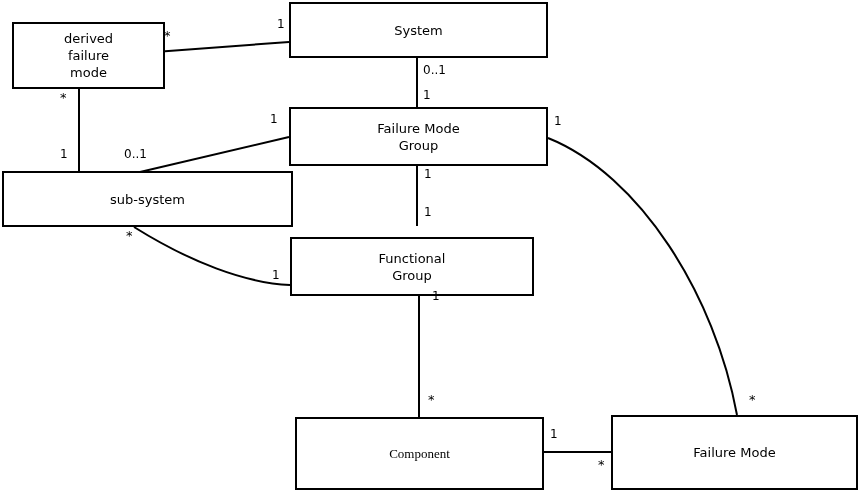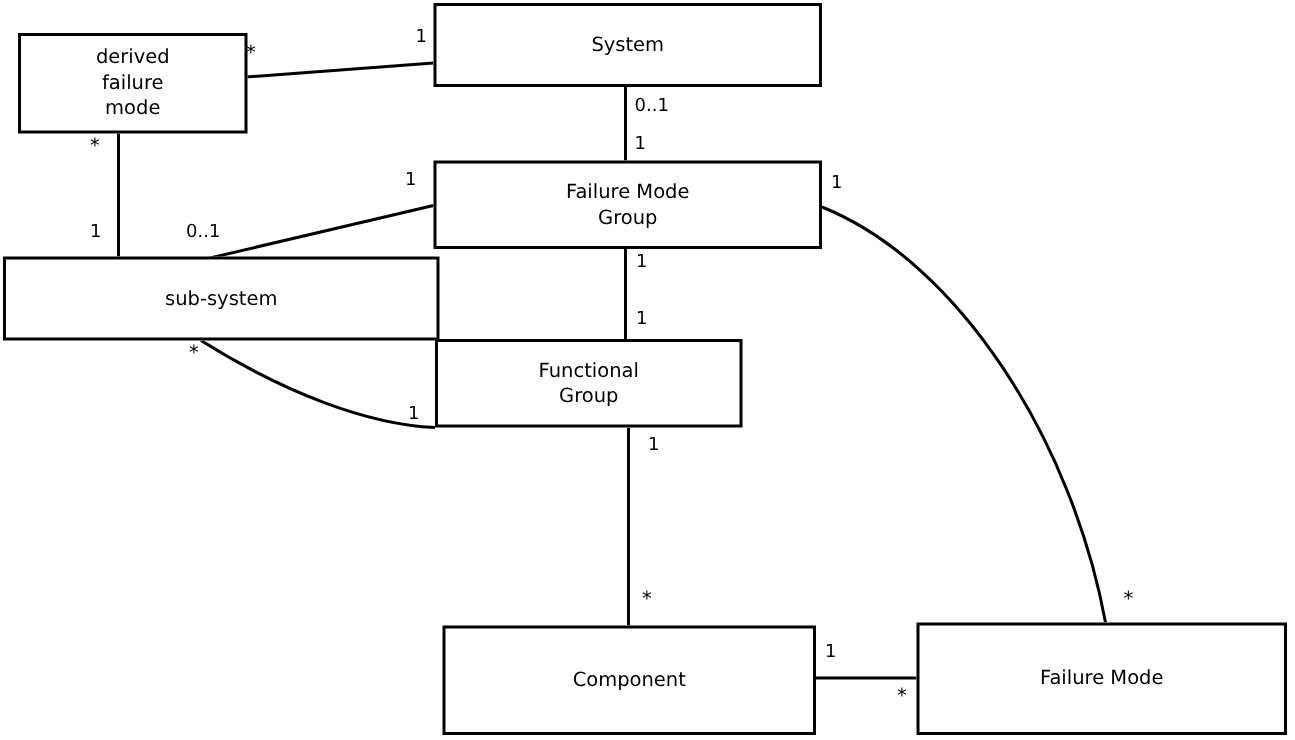--- a/index.html
+++ b/index.html
@@ -79,25 +79,25 @@
       <div class="uml-class" style="left: 289px; top: 2px; width: 259px; height: 56px;">
         <span class="cls-name">System</span>
       </div>
       <div class="uml-class" style="left: 289px; top: 107px; width: 259px; height: 59px;">
         <span class="cls-name">Failure Mode
 Group</span>
       </div>
       <div class="uml-class" style="left: 2px; top: 171px; width: 291px; height: 56px;">
         <span class="cls-name">sub-system</span>
       </div>
-      <div class="uml-class" style="left: 290px; top: 226px; width: 205px; height: 59px; text-align: center;">
+      <div class="uml-class" style="left: 290px; top: 237px; width: 244px; height: 59px; text-align: center;">
         <span class="cls-name">Functional
 Group</span>
       </div>
-      <div class="uml-class" style="left: 295px; top: 417px; width: 249px; height: 73px;">
+      <div class="uml-class" style="left: 295px; top: 417px; width: 249px; height: 73px; font-family: Liberation Serif, serif;">
         <span class="cls-name">Component</span>
       </div>
       <div class="uml-class" style="left: 611px; top: 415px; width: 247px; height: 75px;">
         <span class="cls-name">Failure Mode</span>
       </div>
     </div>
   <div id="label-layer">
       <div class="card-label star" style="left: 164px; top: 30px;">*</div>
       <div class="card-label" style="left: 277px; top: 18px;">1</div>
       <div class="card-label" style="left: 423px; top: 64px;">0..1</div>

